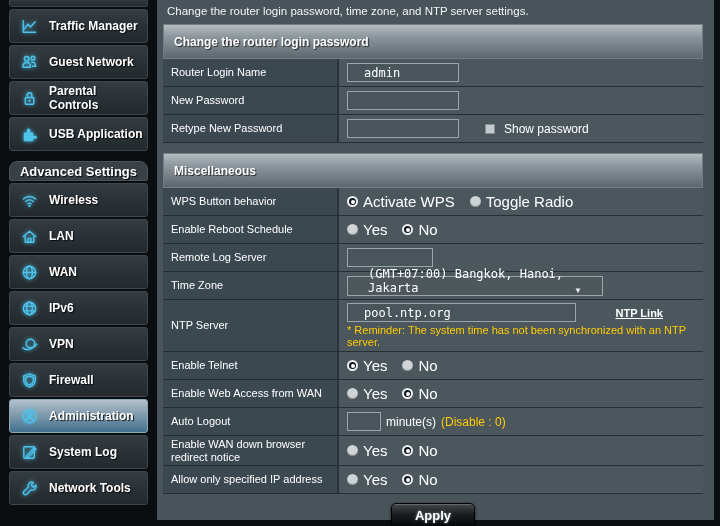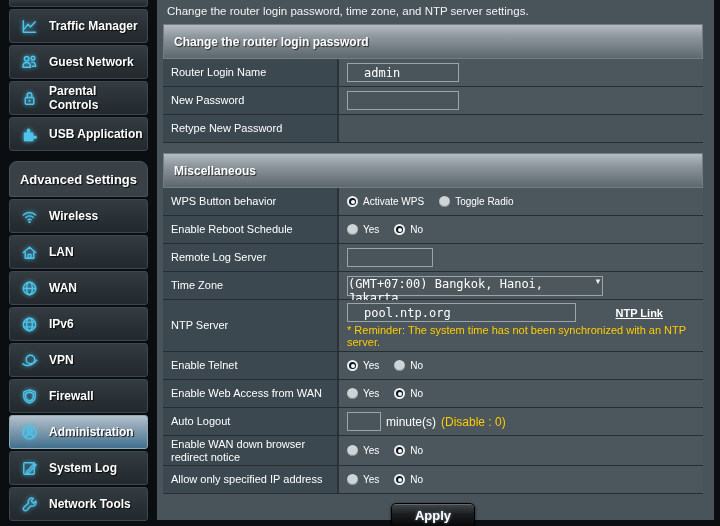--- a/index.html
+++ b/index.html
@@ -27,21 +27,21 @@
   }
   .side-item.active{
     background:linear-gradient(180deg,#b2c1cc 0%,#7e99ac 48%,#41708f 100%);
     border-color:#8fa6b5;
   }
   .icon{ width:22px; height:20px; display:flex; align-items:center; justify-content:center; flex:0 0 22px; }
   .icon svg{ filter:drop-shadow(0 0 2px rgba(70,190,230,.95)); }
   .icon svg *{ stroke:#4fc3ea; stroke-width:1.5; fill:none; stroke-linecap:round; stroke-linejoin:round; }
   .icon svg .fil{ fill:#4fc3ea; stroke:none; }
   .adv-header{
-    height:36px; margin:10px 0 2px 0;
+    height:20px; margin:10px 0 2px 0;
     background:#3a4146; border:1px solid #4b5358; border-radius:8px 8px 2px 2px;
     display:flex; align-items:center; justify-content:center;
     color:#fff; font-weight:bold; font-size:13px;
     text-shadow:1px 1px 1px rgba(0,0,0,.9);
   }
 
   
   .main{
     position:absolute; left:157px; top:0; width:557px; height:520px;
     background:#49535a; padding:0 11px 0 6px;
@@ -74,41 +74,41 @@
   .inp{
     background:#49555b; border:1px solid #9ba4a8;
     color:#fff; font-family:"DejaVu Sans Mono", monospace; font-size:12px;
     height:19px; padding:0 16px; outline:none;
   }
   .w-login{ width:112px; } .w-remote{ width:86px; } .w-ntp{ width:229px; } .w-num{ width:24px; }
 
   .selbox{
     width:256px; height:20px;
     background:#4d575c; border:1px solid #9ba4a8;
-    display:flex; align-items:flex-start;
+    display:flex; align-items:flex-end;
     font-family:"DejaVu Sans Mono", monospace; font-size:12px;
-    padding:0 0; cursor:pointer;
+    padding:0 20px; cursor:pointer;
   }
   .selbox .arrow{ margin-left:auto; font-size:8px; color:#e8ecee; font-family:"Liberation Sans",sans-serif; }
 
   .radio{
     width:11px; height:11px; border-radius:50%;
     background:#cfd4d7; display:inline-block; flex:0 0 auto;
     box-shadow:inset 0 -1px 1px rgba(0,0,0,.35);
     cursor:pointer;
   }
   .radio.sel{
     background:#10181e; border:2px solid #eef1f2; position:relative;
     box-shadow:none;
   }
   .radio.sel::after{
     content:""; position:absolute; left:1.5px; top:1.5px;
     width:4px; height:4px; background:#fff; border-radius:50%;
   }
-  .opt-lbl{ font-size:10px; color:#fff; margin-right:10px; }
+  .opt-lbl{ font-size:15px; color:#fff; margin-right:10px; }
 
   .chk{
     width:10px; height:10px; background:#c3c9cd; border:1px solid #8b9296;
     display:inline-block; cursor:pointer; flex:0 0 auto;
   }
   .chk-lbl{ font-size:12px; color:#fff; margin-left:4px; }
 
   .link{ color:#fff; font-size:11px; font-weight:bold; text-decoration:underline; cursor:pointer; }
   .warn{ color:#ffcc00; font-size:11px; }
   .unit{ font-size:12px; color:#fff; }
@@ -293,20 +293,26 @@
 
   <div class="row">
     <div class="lcell">New Password</div>
     <div class="vcell">
       <input class="inp w-login" type="password" value="" style="">
     </div>
   </div>
 
   <div class="row">
     <div class="lcell">Retype New Password</div>
+    <div class="vcell">
+      <input class="inp w-login" type="password" value="" style="">
+      <span style="width:16px"></span>
+      <span class="chk"></span>
+      <span class="chk-lbl">Show password</span>
+    </div>
   </div>
 
   <div class="gap"></div>
 
   <div class="sec-header">
     <span>Miscellaneous</span>
   </div>
 
   <div class="row">
     <div class="lcell">WPS Button behavior</div>

